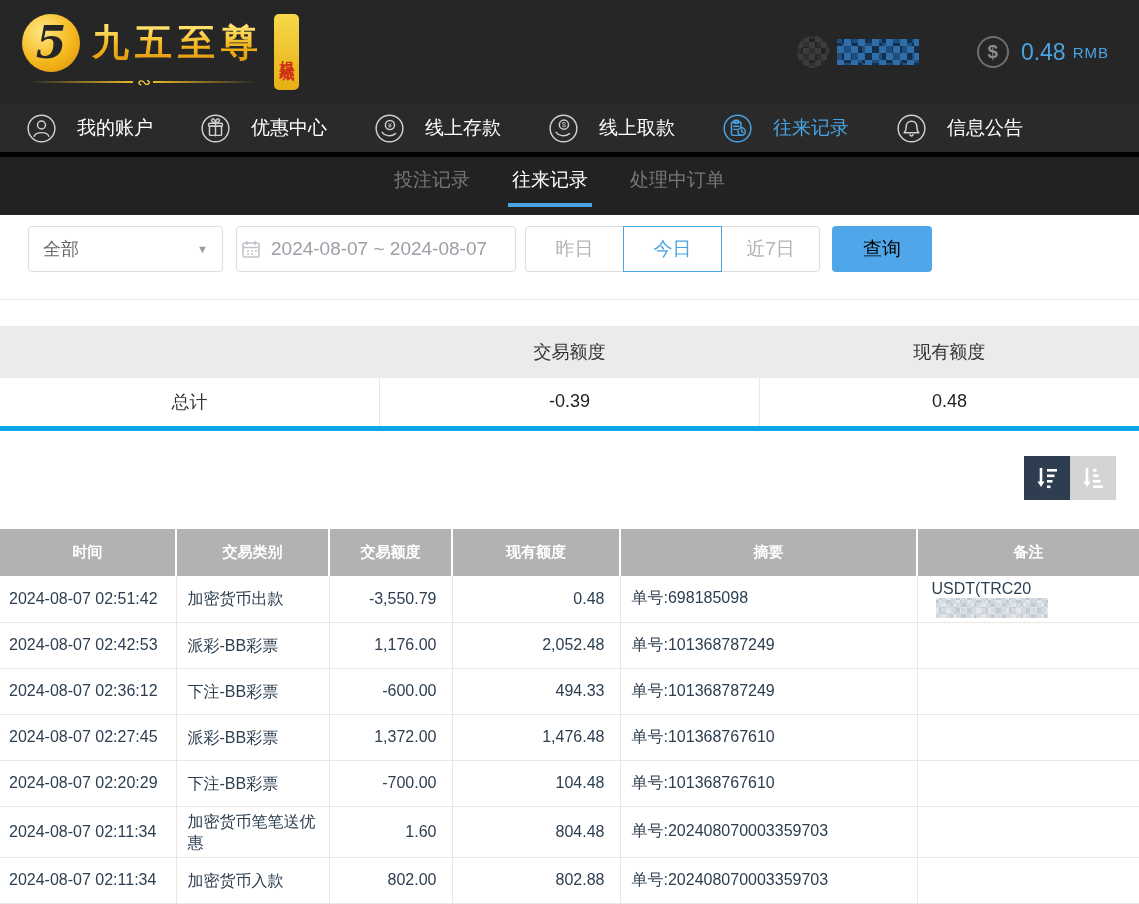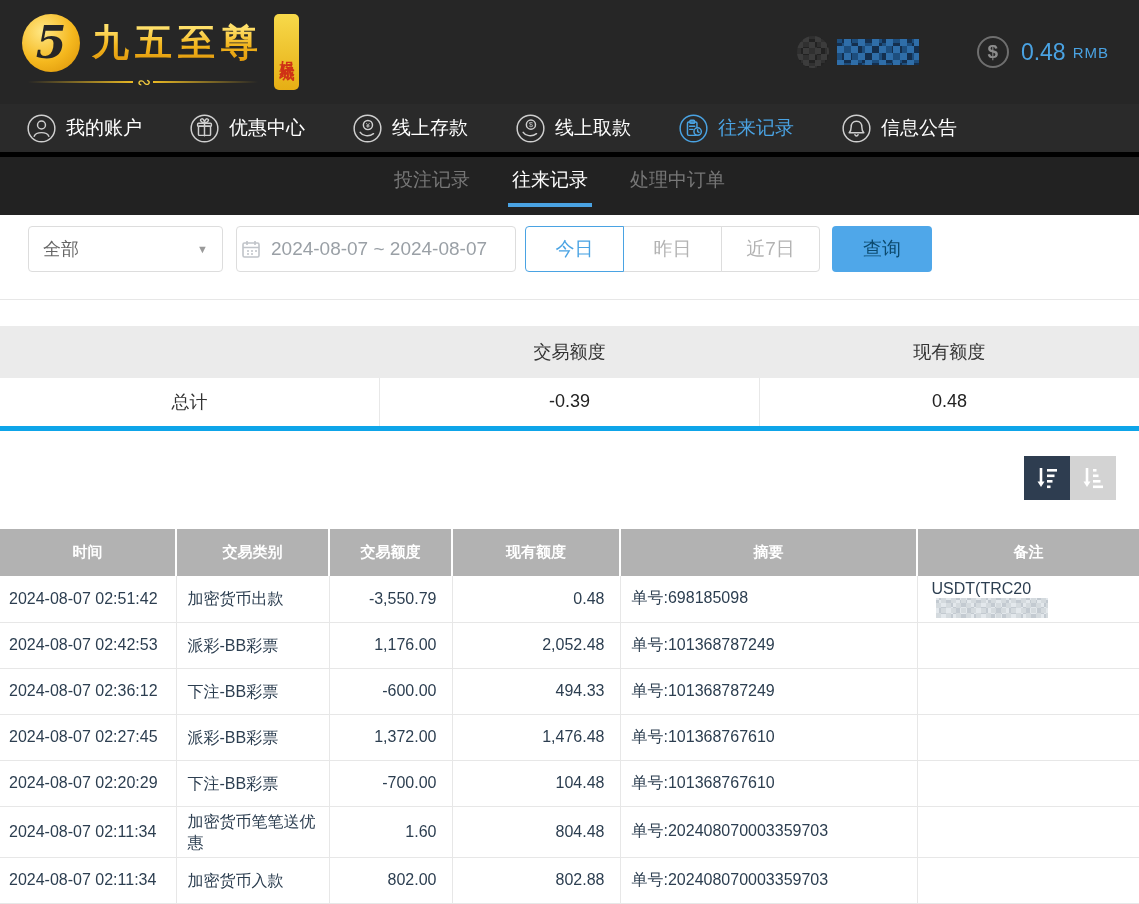--- a/index.html
+++ b/index.html
@@ -44,21 +44,21 @@
     background-size:14px 14px, 20px 20px, 100% 100%;
     background-position:0 0, 5px 4px, 0 0; }
   .coin-icon { width:32px; height:32px; border:2px solid #6f6f6f; border-radius:50%;
     display:flex; align-items:center; justify-content:center; color:#8d8d8d;
     font-size:19px; font-weight:bold; margin-left:58px; }
   .balance-amount { color:#4aa3e3; font-size:23px; margin-left:12px; }
   .balance-currency { color:#4aa3e3; font-size:15px; margin-left:7px; letter-spacing:1px; }
 
   
   .main-nav { height:48px; background:#2a2a2a; display:flex; align-items:center; padding-left:26px; gap:47px; }
-  .nav-item { display:flex; align-items:center; gap:9px; color:#fff; font-size:19px; cursor:pointer; }
+  .nav-item { display:flex; align-items:center; gap:20px; color:#fff; font-size:19px; cursor:pointer; }
   .nav-item svg { width:31px; height:31px; stroke:#cfcfcf; }
   .nav-item.active { color:#4aa3e3; }
   .nav-item.active svg { stroke:#4aa3e3; }
   .nav-sep { height:5px; background:#000; }
 
   
   .sub-nav { height:58px; background:#222; display:flex; justify-content:center; gap:34px; padding-right:20px; }
   .sub-tab { color:#777; font-size:19px; display:flex; align-items:center; padding:0 4px;
     border-bottom:4px solid transparent; cursor:pointer; height:50px; }
   .sub-tab.active { color:#fff; border-bottom-color:#4aa3e3; }
@@ -70,21 +70,21 @@
   .select-caret { margin-left:auto; color:#9a9a9a; font-size:11px; }
   .date-box { width:280px; height:46px; border:1px solid #ddd; border-radius:4px; margin-left:13px;
     display:flex; align-items:center; padding:0 4px; gap:10px; color:#9aa0a6; font-size:19px; cursor:pointer; }
   .btn-group { display:flex; margin-left:9px; border-radius:4px; }
   .quick-btn { width:99px; height:46px; border:1px solid #ddd; background:#fff; color:#b3b3b3;
     font-size:19px; display:flex; align-items:center; justify-content:center; cursor:pointer; margin-left:-1px; }
   .quick-btn:first-child { border-radius:4px 0 0 4px; margin-left:0; }
   .quick-btn:last-child { border-radius:0 4px 4px 0; }
   .quick-btn.active { border:1px solid #4aa3e3; color:#4aa3e3; z-index:1; }
   .search-btn { width:100px; height:46px; background:#4fa7e9; border:none; border-radius:4px;
-    color:#0c4a6e; font-size:19px; margin-left:12px; cursor:pointer;
+    color:#000000; font-size:19px; margin-left:12px; cursor:pointer;
     display:flex; align-items:center; justify-content:center; }
 
   .divider { border:none; border-top:1px solid #e7e7e7; margin-top:27px; }
 
   
   .summary-table { width:100%; border-collapse:collapse; margin-top:26px; table-layout:fixed; }
   .summary-table thead td { background:#ebebeb; height:52px; text-align:center; font-size:18px; color:#333; }
   .summary-table tbody td { height:50px; text-align:center; font-size:18px; color:#222;
     border-bottom:5px solid #0ea5e9; border-left:1px solid #e8e8e8; background:#fff; }
   .summary-table tbody td:first-child { border-left:none; color:#333; }
@@ -220,22 +220,22 @@
     <span class="select-caret">▼</span>
   </div>
   <div class="date-box">
     <svg class="cal-svg" width="20" height="20" viewBox="0 0 20 20">
       <rect x="2" y="4" width="16" height="14" rx="1.5"></rect>
       <path d="M2 8.5h16 M6 2v4 M14 2v4 M6 12h2 M10 12h2 M14 12h2 M6 15h2 M10 15h2"></path>
     </svg>
     <span>2024-08-07 ~ 2024-08-07</span>
   </div>
   <div class="btn-group">
+    <button class="quick-btn">昨日</button>
     <button class="quick-btn active">今日</button>
-    <button class="quick-btn">昨日</button>
     <button class="quick-btn">近7日</button>
   </div>
   <button class="search-btn">查询</button>
 </div>
 
 <hr class="divider">
 
 <table class="summary-table">
   <thead>
     <tr>

